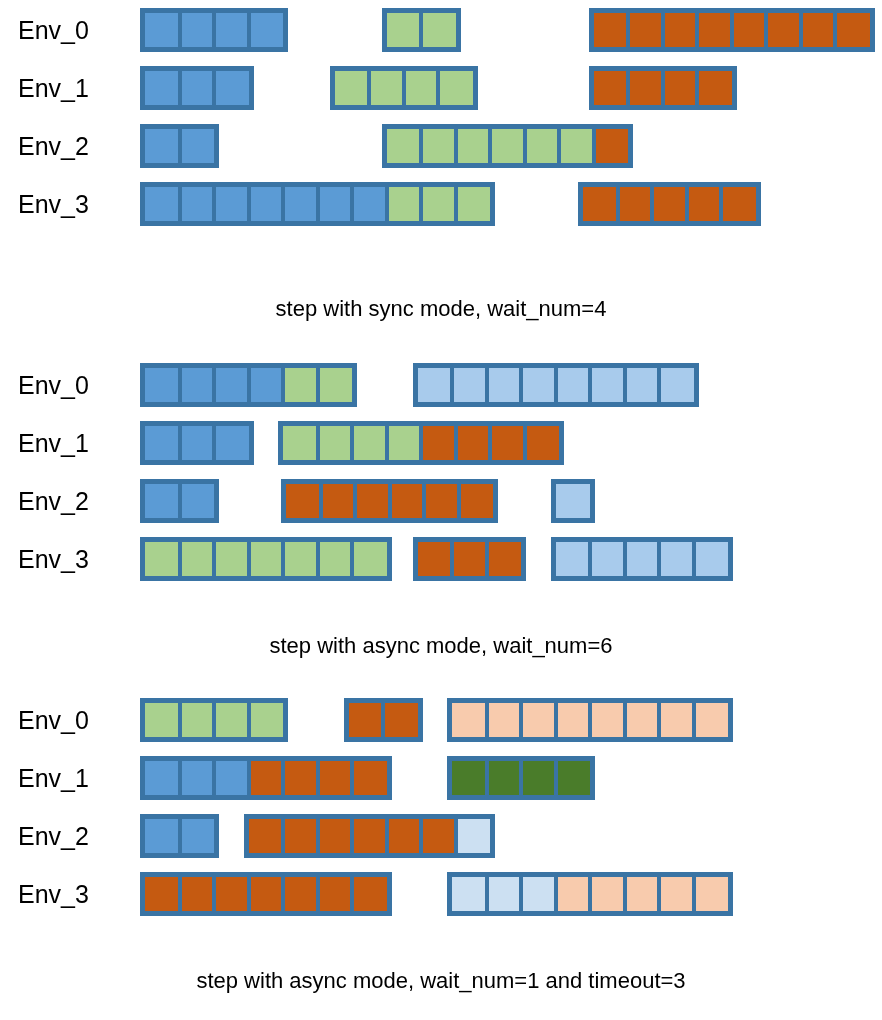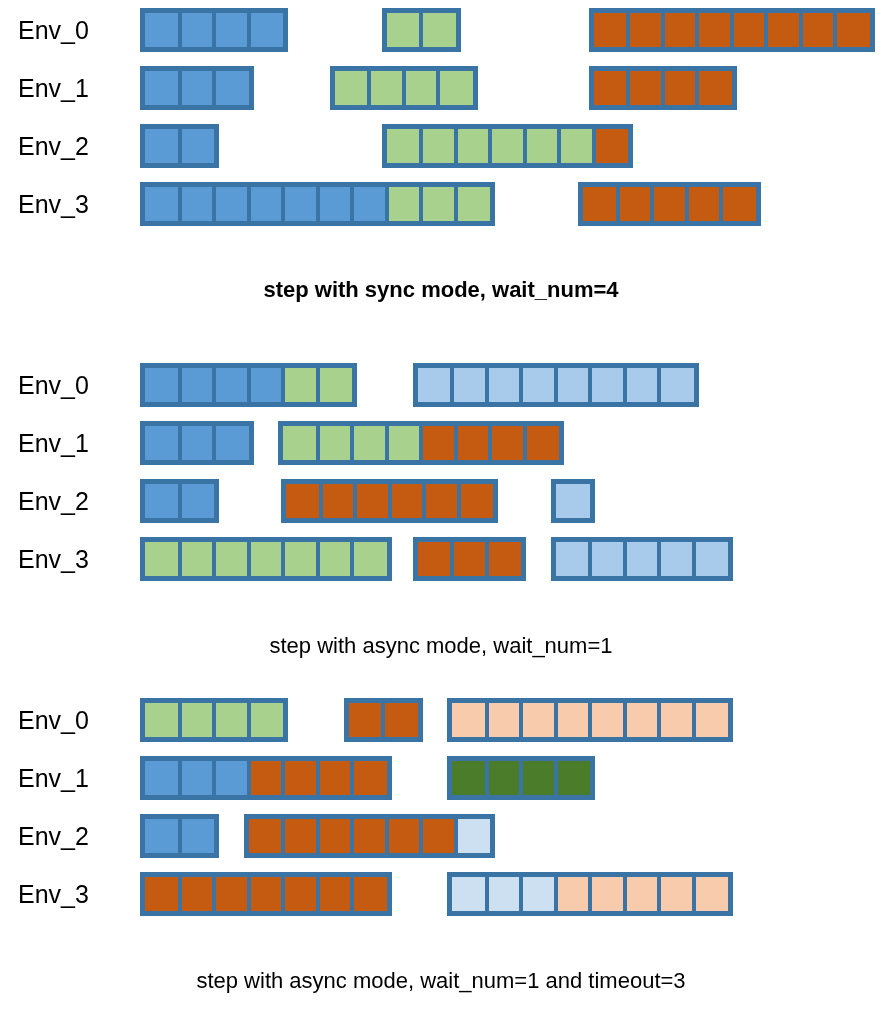--- a/index.html
+++ b/index.html
@@ -155,21 +155,21 @@
         </div>
         <div class="track" style="left: 578.15px;">
           <div class="cell" style="width: 34.5px; background: rgb(197, 90, 17);"></div>
           <div class="cell" style="width: 34.5px; background: rgb(197, 90, 17);"></div>
           <div class="cell" style="width: 34.5px; background: rgb(197, 90, 17);"></div>
           <div class="cell" style="width: 34.5px; background: rgb(197, 90, 17);"></div>
           <div class="cell" style="width: 34.5px; background: rgb(197, 90, 17);"></div>
         </div>
       </div>
     </div>
-    <div class="caption" style="top: 277px; font-weight: bold;">step with sync mode, wait_num=4</div>
+    <div class="caption" style="top: 296px;">step with sync mode, wait_num=4</div>
     <div class="panel" style="top: 363px;">
       <div class="row" style="top: 0px;">
         <div class="row-label">Env_0</div>
         <div class="track" style="left: 140px;">
           <div class="cell" style="width: 34.5px; background: rgb(91, 155, 213);"></div>
           <div class="cell" style="width: 34.5px; background: rgb(91, 155, 213);"></div>
           <div class="cell" style="width: 34.5px; background: rgb(91, 155, 213);"></div>
           <div class="cell" style="width: 34.5px; background: rgb(91, 155, 213);"></div>
           <div class="cell" style="width: 34.5px; background: rgb(169, 209, 142);"></div>
           <div class="cell" style="width: 34.5px; background: rgb(169, 209, 142);"></div>
@@ -239,21 +239,21 @@
         </div>
         <div class="track" style="left: 550.55px;">
           <div class="cell" style="width: 34.5px; background: rgb(168, 203, 236);"></div>
           <div class="cell" style="width: 34.5px; background: rgb(168, 203, 236);"></div>
           <div class="cell" style="width: 34.5px; background: rgb(168, 203, 236);"></div>
           <div class="cell" style="width: 34.5px; background: rgb(168, 203, 236);"></div>
           <div class="cell" style="width: 34.5px; background: rgb(168, 203, 236);"></div>
         </div>
       </div>
     </div>
-    <div class="caption" style="top: 633px;">step with async mode, wait_num=1</div>
+    <div class="caption" style="top: 633px;">step with async mode, wait_num=6</div>
     <div class="panel" style="top: 698px;">
       <div class="row" style="top: 0px;">
         <div class="row-label">Env_0</div>
         <div class="track" style="left: 140px;">
           <div class="cell" style="width: 34.5px; background: rgb(169, 209, 142);"></div>
           <div class="cell" style="width: 34.5px; background: rgb(169, 209, 142);"></div>
           <div class="cell" style="width: 34.5px; background: rgb(169, 209, 142);"></div>
           <div class="cell" style="width: 34.5px; background: rgb(169, 209, 142);"></div>
         </div>
         <div class="track" style="left: 343.55px;">

